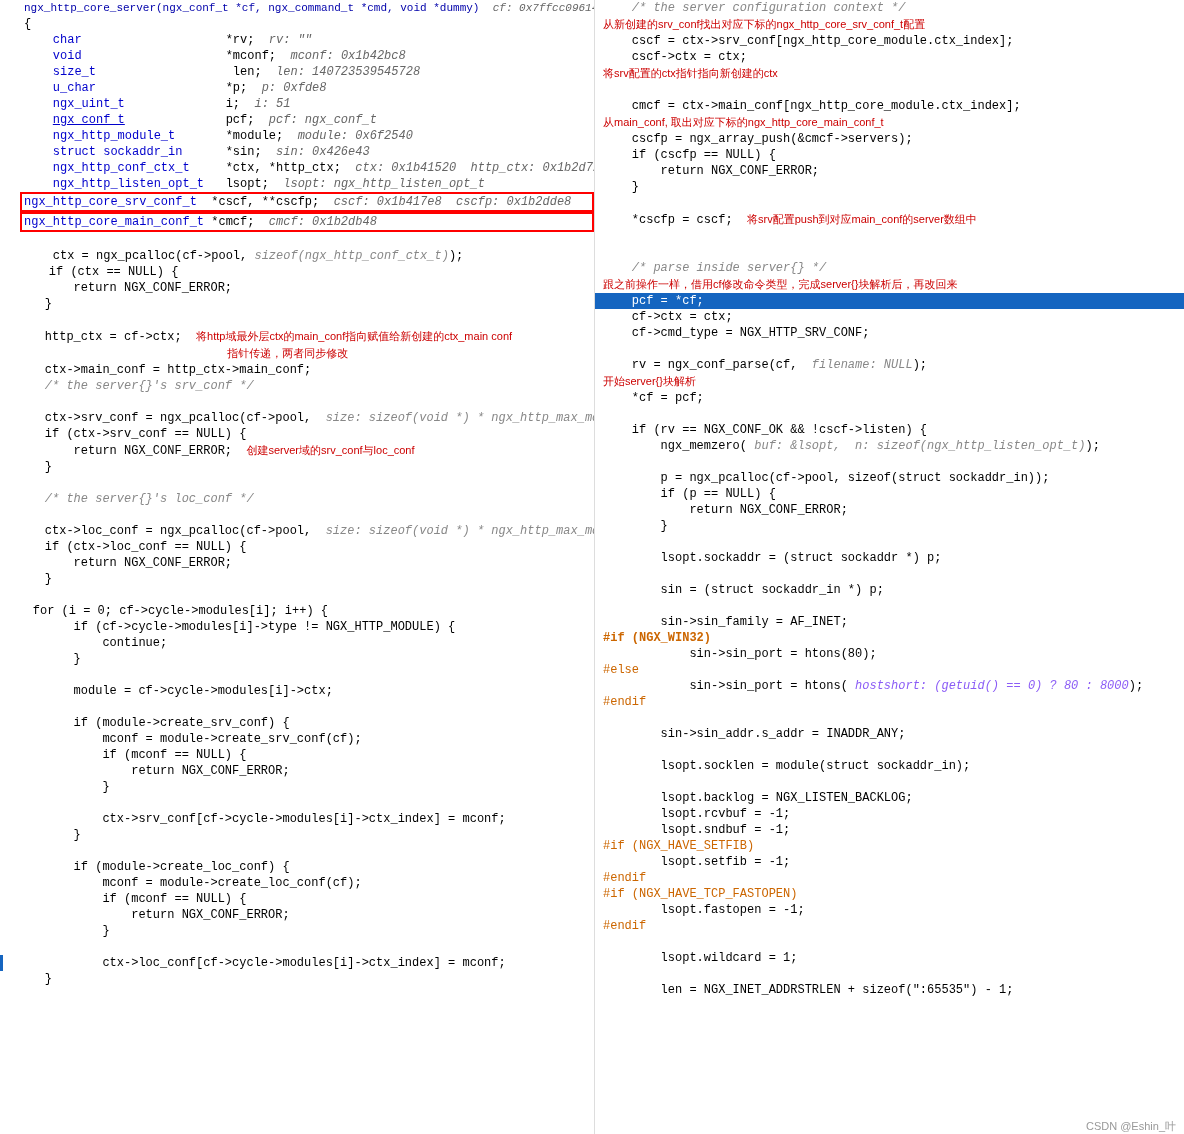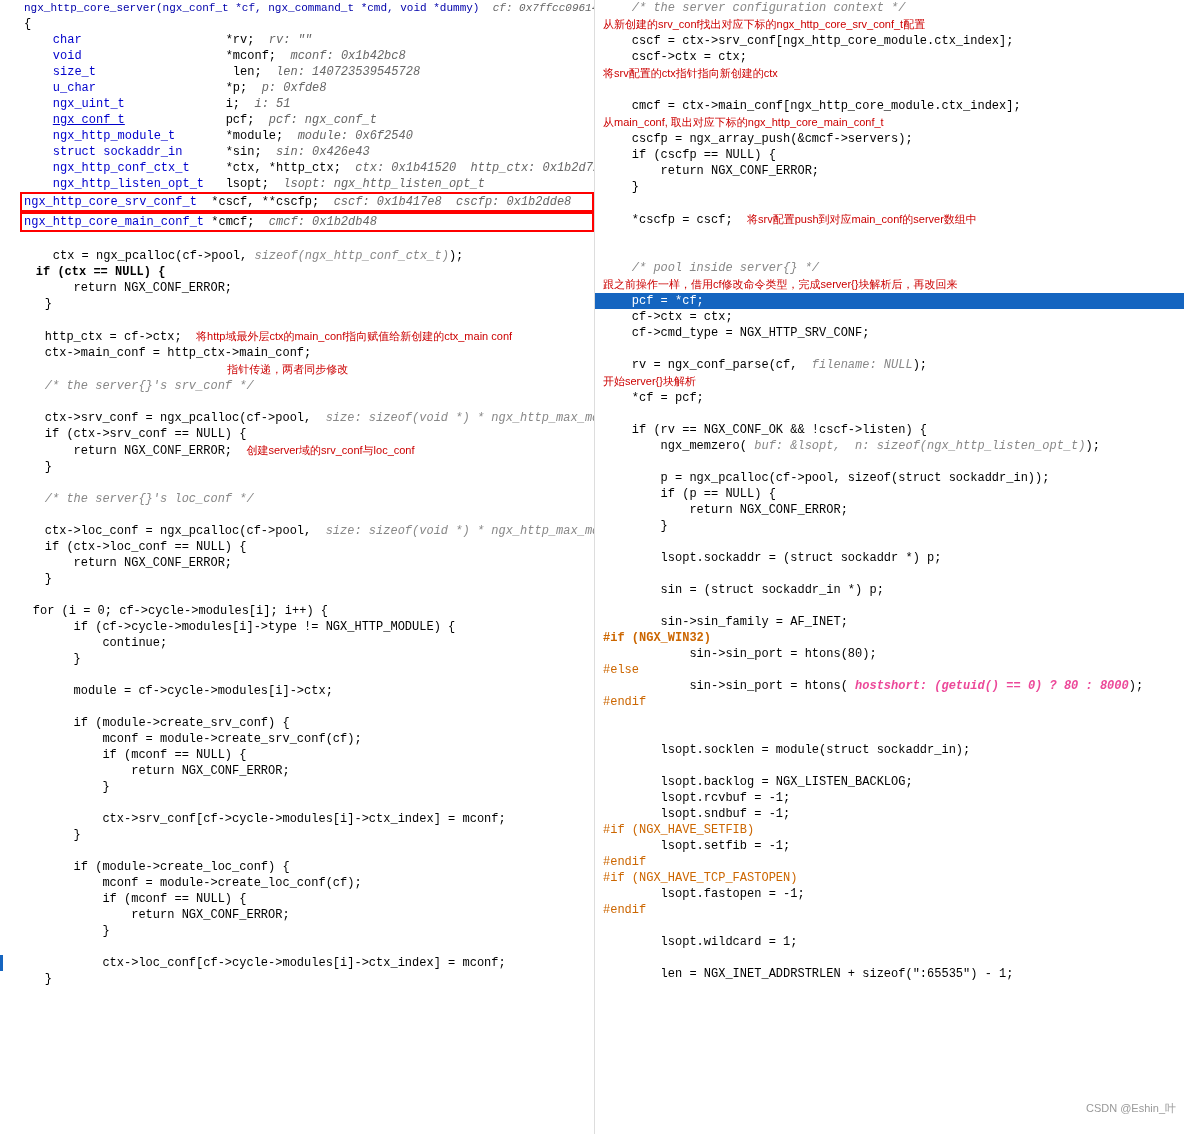--- a/index.html
+++ b/index.html
@@ -65,21 +65,21 @@
     }
     .line.highlighted {
       background: #1565c0;
       color: #fff;
     }
     .line.highlighted .line-content {
       color: #fff;
     }
     .watermark {
       position: absolute;
-      bottom: 18px;
+      bottom: 0;
       right: 8px;
       color: #999;
       font-size: 11px;
       font-family: Arial, sans-serif;
     }
     .zh-red { font-family: Arial, 'Microsoft YaHei', sans-serif; font-size: 11px; color: #cc0000; }
   </style>
 </head>
 <body>
 
@@ -176,43 +176,43 @@
           <div class="line-content">&nbsp;</div>
         </div>
 
       <div class="line">
         <div class="line-num"></div>
         <div class="line-gutter"></div>
         <div class="line-content">    ctx = ngx_pcalloc(cf-&gt;pool, <span style="color:#888;font-style:italic;">sizeof(ngx_http_conf_ctx_t)</span>);</div>
       </div>
 
       <div class="line">
-        <div class="line-content" style="padding-left:7px;font-weight:bold;">    if (ctx == NULL) {</div>
+        <div class="line-content" style="padding-left:20px;">    if (ctx == NULL) {</div>
       </div>
       <div class="line">
         <div class="line-content" style="padding-left:16px;">        return NGX_CONF_ERROR;</div>
       </div>
       <div class="line">
         <div class="line-content" style="padding-left:16px;">    }</div>
       </div>
 
       <div class="line">
           <div class="line-content">&nbsp;</div>
         </div>
 
       <div class="line">
         <div class="line-content" style="padding-left:16px;">    http_ctx = cf-&gt;ctx;  <span class="zh-red">将http域最外层ctx的main_conf指向赋值给新创建的ctx_main conf</span></div>
       </div>
       <div class="line">
+          <div class="line-content">&nbsp;&nbsp;&nbsp;&nbsp;&nbsp;&nbsp;&nbsp;&nbsp;&nbsp;&nbsp;&nbsp;&nbsp;&nbsp;&nbsp;&nbsp;&nbsp;&nbsp;&nbsp;&nbsp;&nbsp;&nbsp;&nbsp;&nbsp;&nbsp;&nbsp;&nbsp;&nbsp;&nbsp;&nbsp;&nbsp;&nbsp;<span class="zh-red">指针传递，两者同步修改</span></div>
+        </div>
+
+      <div class="line">
         <div class="line-content" style="padding-left:16px;">    ctx-&gt;main_conf = http_ctx-&gt;main_conf;</div>
       </div>
-
-      <div class="line">
-          <div class="line-content">&nbsp;&nbsp;&nbsp;&nbsp;&nbsp;&nbsp;&nbsp;&nbsp;&nbsp;&nbsp;&nbsp;&nbsp;&nbsp;&nbsp;&nbsp;&nbsp;&nbsp;&nbsp;&nbsp;&nbsp;&nbsp;&nbsp;&nbsp;&nbsp;&nbsp;&nbsp;&nbsp;&nbsp;&nbsp;&nbsp;&nbsp;<span class="zh-red">指针传递，两者同步修改</span></div>
-        </div>
 
       <div class="line">
         <div class="line-content" style="padding-left:16px;color:#888;font-style:italic;">    /* the server{}'s srv_conf */</div>
       </div>
 
       <div class="line">
           <div class="line-content">&nbsp;</div>
         </div>
 
       <div class="line">
@@ -400,21 +400,21 @@
       </div>
 
       <div class="line">
           <div class="line-content">&nbsp;</div>
         </div>
       <div class="line">
           <div class="line-content">&nbsp;</div>
         </div>
 
       <div class="line">
-        <div class="line-content" style="padding-left:8px;color:#888;font-style:italic;">    /* pool inside server{} */</div>
+        <div class="line-content" style="padding-left:8px;color:#888;font-style:italic;">    /* parse inside server{} */</div>
       </div>
 
       <div class="line">
         <div class="line-content" style="padding-left:8px;"><span class="zh-red">跟之前操作一样，借用cf修改命令类型，完成server{}块解析后，再改回来</span></div>
       </div>
 
       <div class="line highlighted">
         <div class="line-content" style="padding-left:8px;color:#fff;">    pcf = *cf;</div>
       </div>
 
@@ -496,30 +496,33 @@
       <div class="line">
         <div class="line-content" style="padding-left:8px;"><span style="color:#cc6600;font-weight:bold;">#if (NGX_WIN32)</span></div>
       </div>
       <div class="line">
         <div class="line-content" style="padding-left:8px;">            sin-&gt;sin_port = htons(80);</div>
       </div>
       <div class="line">
         <div class="line-content" style="padding-left:8px;"><span style="color:#cc6600;">#else</span></div>
       </div>
       <div class="line">
-        <div class="line-content" style="padding-left:8px;">            sin-&gt;sin_port = htons( <span style="color:#ec4899;font-style:italic;font-weight:bold;">hostshort: (getuid() == 0) ? 80 : 8000</span>);</div>
+        <div class="line-content" style="padding-left:8px;">            sin-&gt;sin_port = htons( <span style="color:#8b5cf6;font-style:italic;">hostshort: (getuid() == 0) ? 80 : 8000</span>);</div>
       </div>
       <div class="line">
         <div class="line-content" style="padding-left:8px;"><span style="color:#cc6600;">#endif</span></div>
       </div>
 
       <div class="line">
           <div class="line-content">&nbsp;</div>
         </div>
 
+      <div class="line">
+        <div class="line-content" style="padding-left:8px;">        sin-&gt;sin_addr.s_addr = INADDR_ANY;</div>
+      </div>
 
       <div class="line">
           <div class="line-content">&nbsp;</div>
         </div>
 
       <div class="line">
         <div class="line-content" style="padding-left:8px;">        lsopt.socklen = module(struct sockaddr_in);</div>
       </div>
 
       <div class="line">

